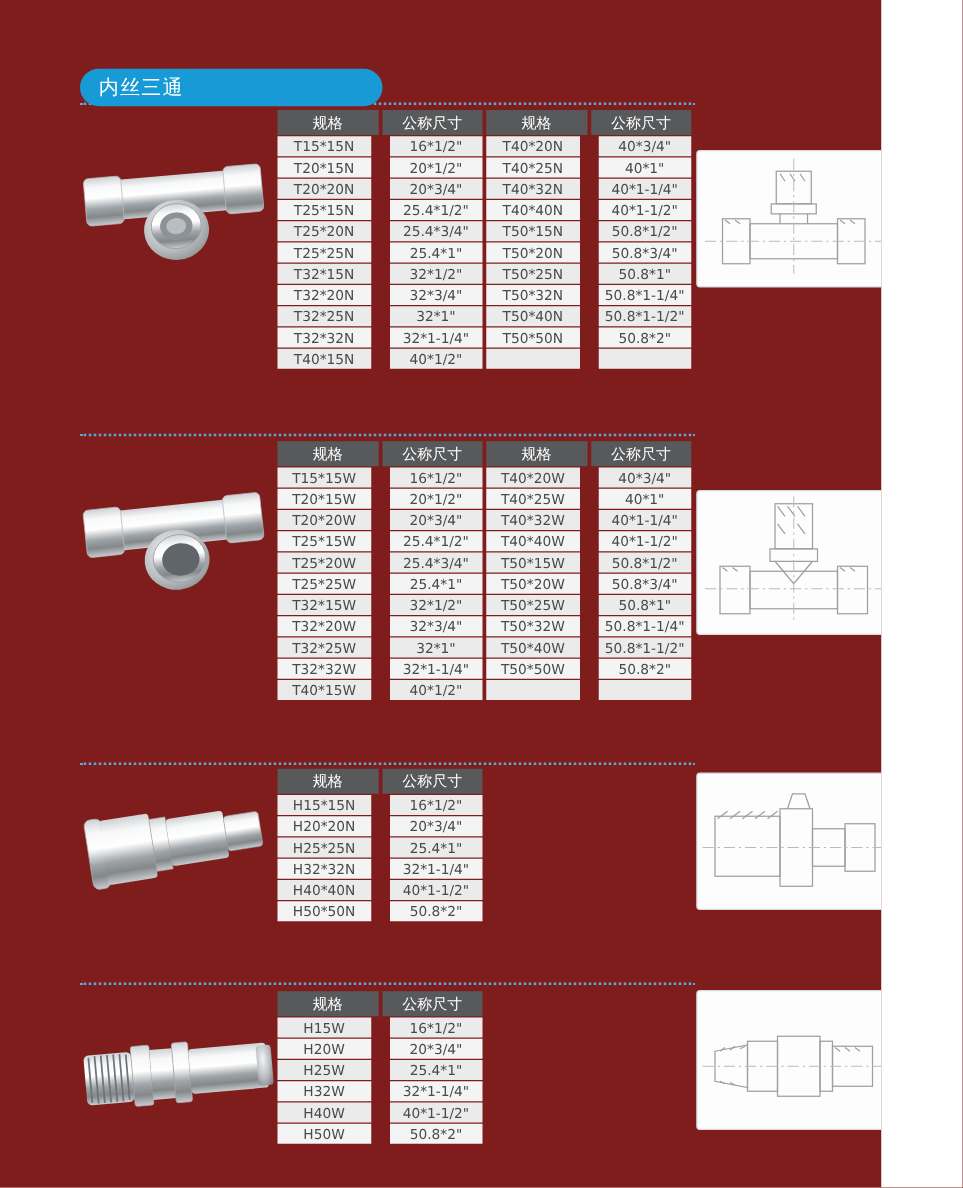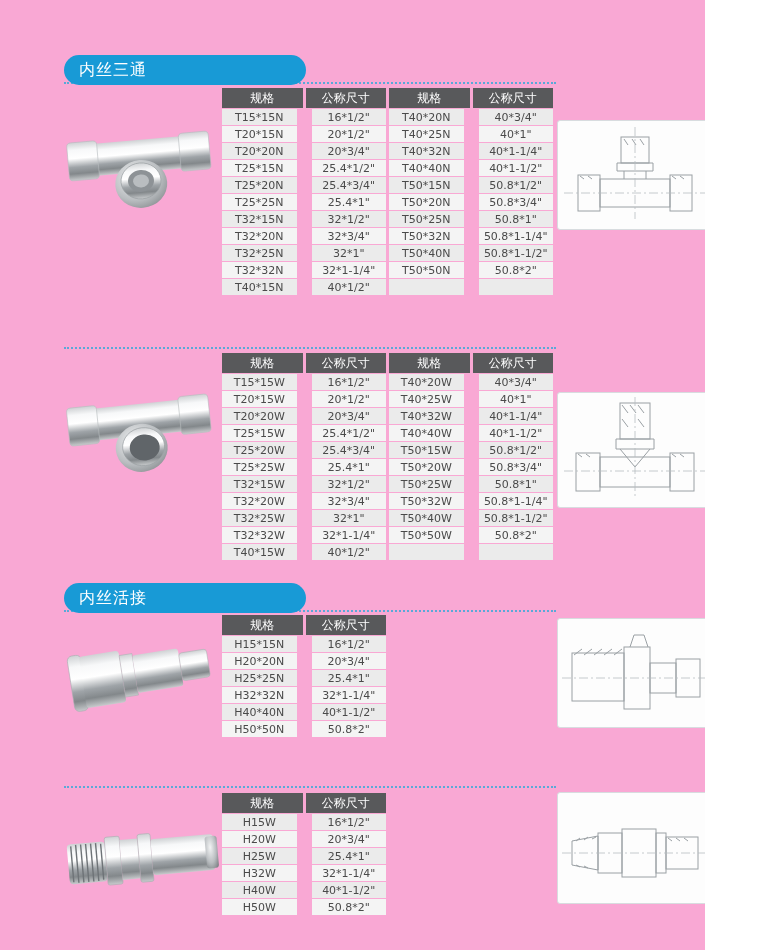--- a/index.html
+++ b/index.html
@@ -1,18 +1,18 @@
 <!DOCTYPE html>
 <html><head>
 <meta charset="utf-8">
 <style>
   * { margin:0; padding:0; box-sizing:border-box; }
   body { background:#ffffff; }
   .page {
-    position:relative; width:705px; height:950px; background:#f9a8d4;
+    position:relative; width:705px; height:950px; background:#7f1d1d;
     overflow:hidden; font-family:"DejaVu Sans","Liberation Sans",sans-serif;
   }
   
   .banner {
     position:absolute; left:64px; width:242px; height:30px;
     background:#189ad6; border-radius:16px; z-index:2;
     display:flex; align-items:center; padding-left:15px;
     color:#ffffff; font-size:16px; letter-spacing:1px;
   }
   .dotline {
@@ -343,23 +343,20 @@
         <path d="M20,61 L24,64 M28,61 L32,64 M114,61 L118,64 M122,61 L126,64"></path>
       </g>
       <g stroke="#b6bcc0" stroke-width="0.8" stroke-dasharray="9 3 2 3">
         <line x1="6" y1="78" x2="148" y2="78"></line>
         <line x1="77" y1="4" x2="77" y2="106"></line>
       </g>
     </svg>
   </div>
 
   <div class="dotline" style="top:610px;"></div>
-  <div class="banner" style="top:583px;">
-    <span>内丝活接</span>
-  </div>
 
   <div class="photo" style="left:60px; top:616px;">
     <svg width="155" height="114" viewBox="0 0 155 114">
       <g transform="rotate(-9 77 57)">
         <rect x="10" y="30" width="14" height="56" rx="5" fill="url(#ch1)" stroke="#a9adb0" stroke-width="0.6"></rect>
         <rect x="22" y="32" width="40" height="52" rx="3" fill="url(#ch1)"></rect>
         <rect x="62" y="37" width="13" height="42" fill="url(#ch1)" stroke="#a9adb0" stroke-width="0.5"></rect>
         <rect x="75" y="39" width="46" height="38" rx="3" fill="url(#ch1)"></rect>
         <rect x="121" y="44" width="28" height="28" rx="3" fill="url(#ch1)" stroke="#a9adb0" stroke-width="0.5"></rect>
       </g>

